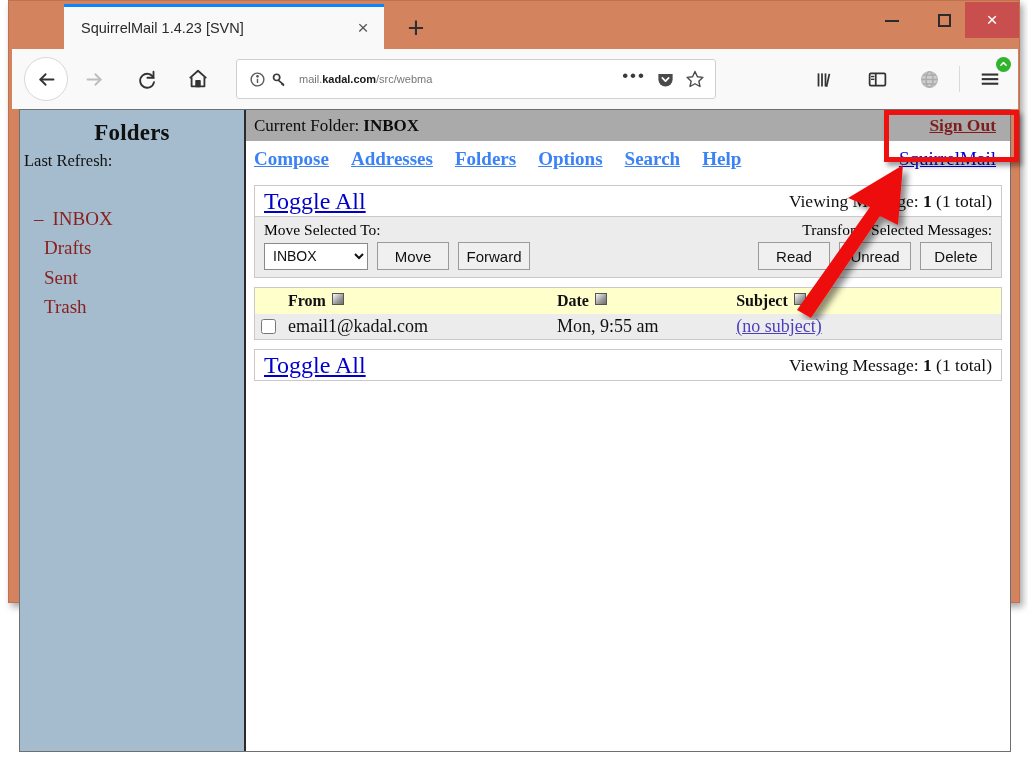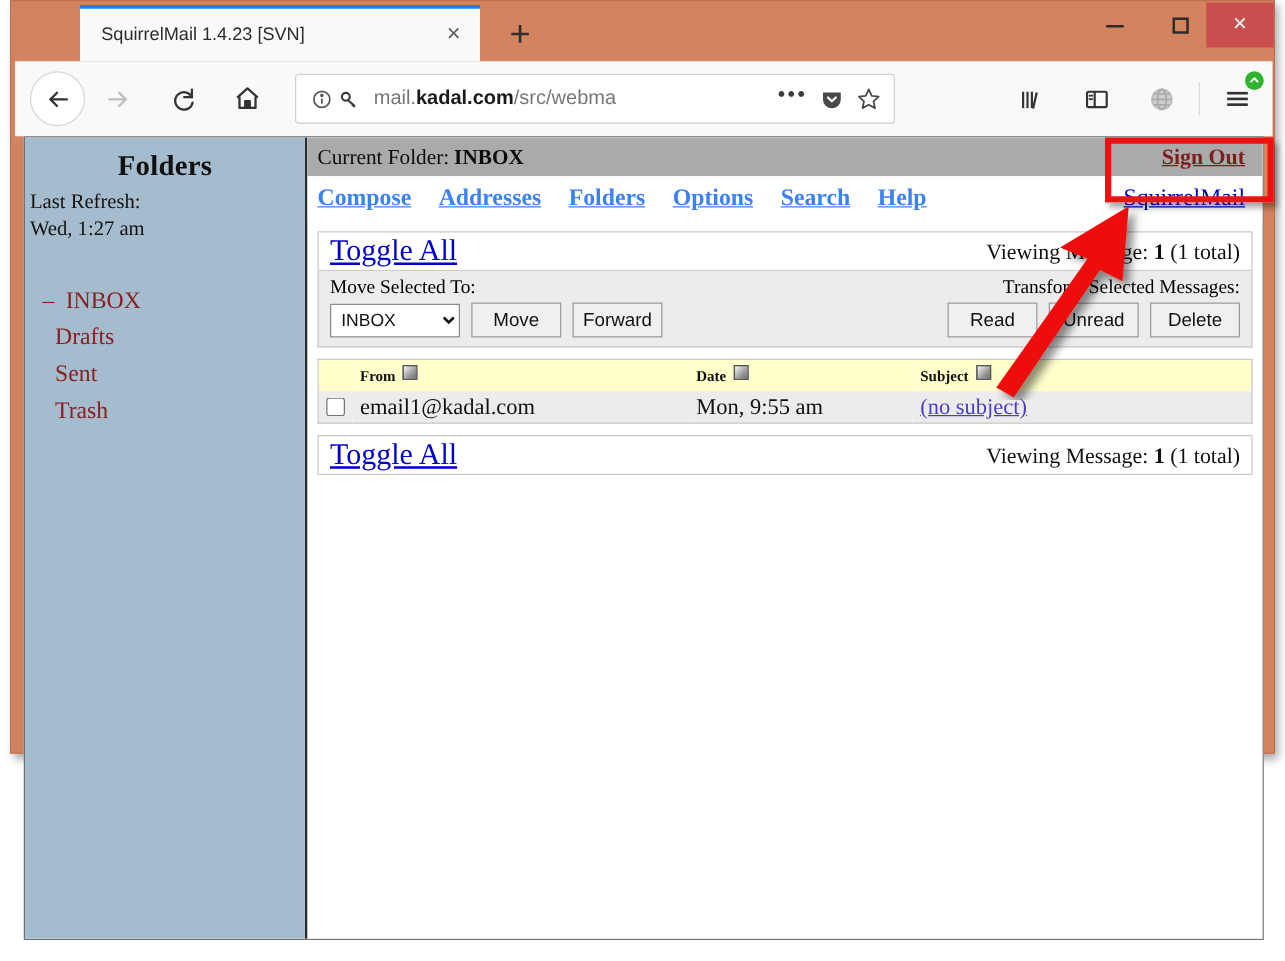--- a/index.html
+++ b/index.html
@@ -104,21 +104,21 @@
     height: 40px;
     background: #ffffff;
     border: 1px solid #d0d0d0;
     border-radius: 3px;
     display: flex;
     align-items: center;
     padding: 0 9px;
   }
   #url-text {
     flex: 1;
-    font-size: 16px;
+    font-size: 11px;
     color: #767676;
     margin-left: 9px;
     white-space: nowrap;
     overflow: hidden;
     -webkit-mask-image: linear-gradient(to right, #000 75%, rgba(0,0,0,0.15) 100%);
             mask-image: linear-gradient(to right, #000 75%, rgba(0,0,0,0.15) 100%);
   }
   #url-text b { color: #1a1a1a; font-weight: 700; }
   .urlicon { display:flex; align-items:center; justify-content:center; width:22px; height:22px; }
   #url-dots { letter-spacing: 2px; color: #3a3a3a; font-size: 17px; margin: 0 8px 6px 4px; }
@@ -268,21 +268,21 @@
 
   #msg-table {
     margin-top: 9px;
     border: 1px solid #c9c9c9;
     width: 100%;
     border-collapse: collapse;
   }
   #msg-head-row { background: #ffffcc; }
   #msg-head-row th {
     text-align: left;
-    font-size: 12px;
+    font-size: 16px;
     font-weight: bold;
     color: #101010;
     padding: 4px 6px;
   }
   .sort-box {
     display: inline-block;
     width: 12px; height: 12px;
     margin-left: 6px;
     vertical-align: 1px;
     border: 1px solid #555;
@@ -434,21 +434,20 @@
         </span>
       </div>
     </div>
   </div>
 
   <div id="viewport">
 
     <div id="sidebar">
       <div id="folders-title">Folders</div>
       <div class="sb-line">Last Refresh:</div>
-      <div class="sb-line">Wed, 1:27 am</div>
 
       <div id="folder-list">
         <div class="folder-row">
           <span class="folder-toggle">–</span><span>INBOX</span>
         </div>
         <div class="folder-row child">Drafts</div>
         <div class="folder-row child">Sent</div>
         <div class="folder-row child">Trash</div>
       </div>
     </div>

